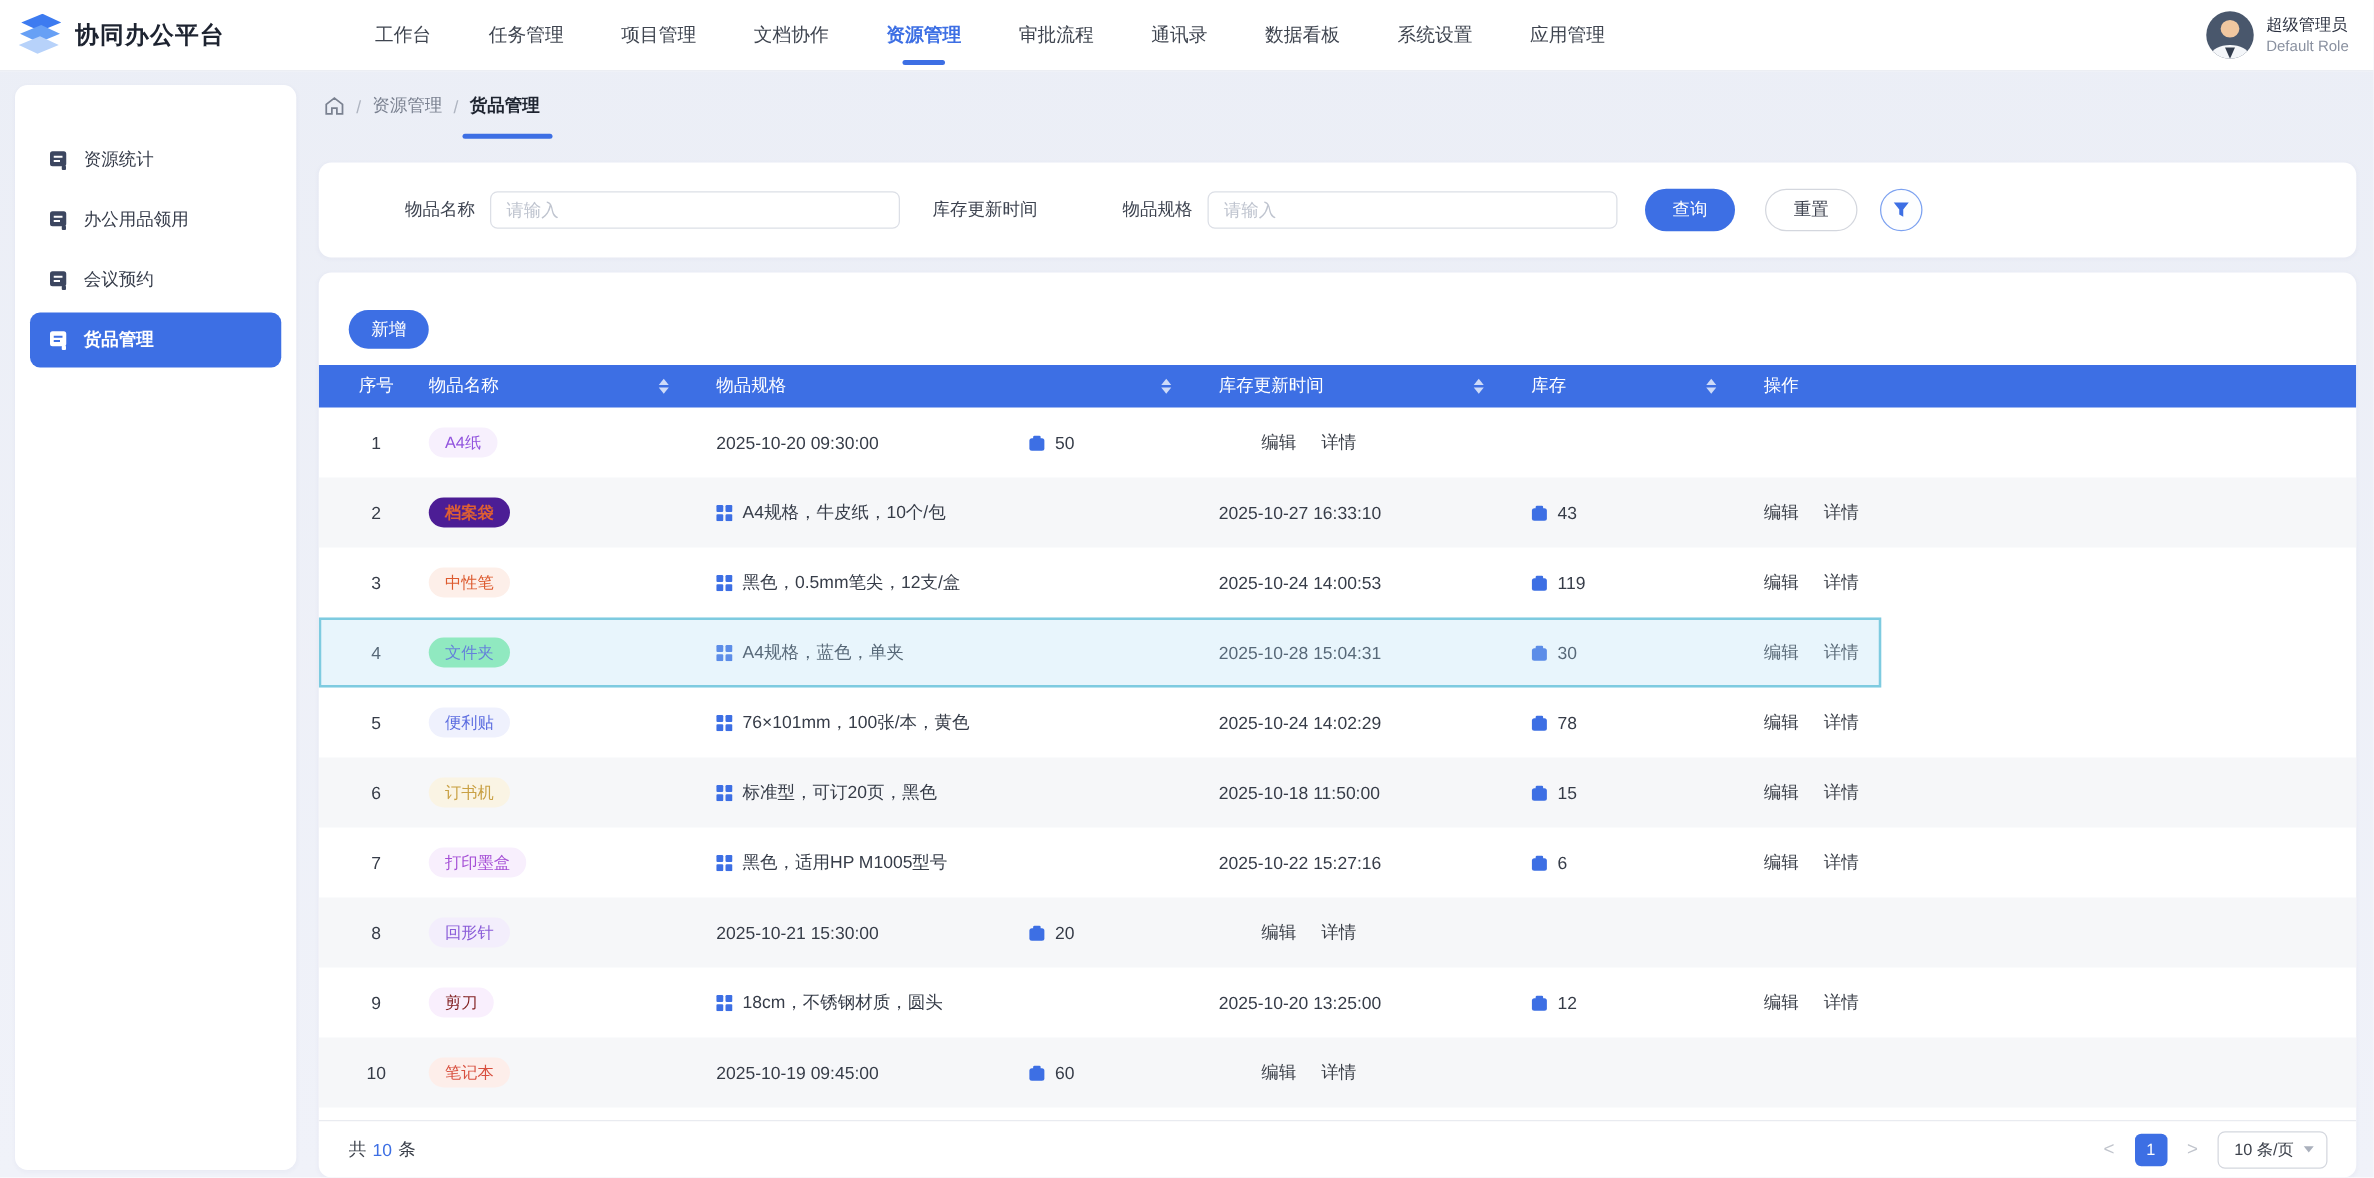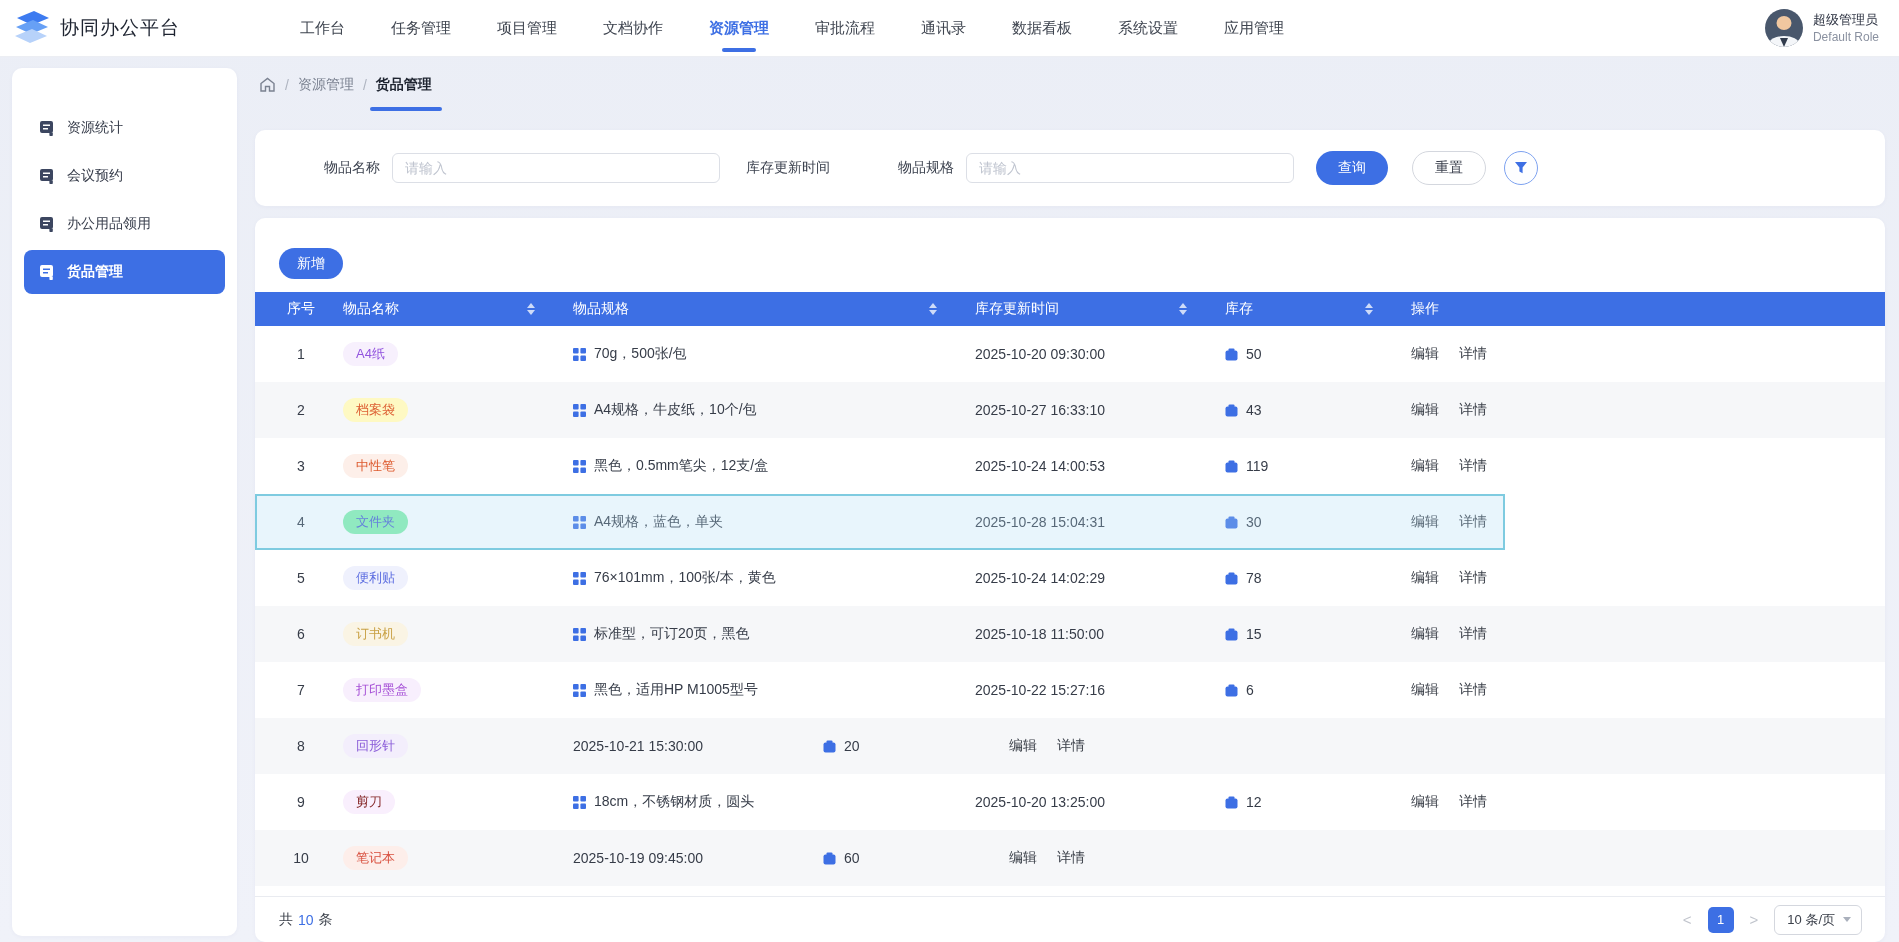--- a/index.html
+++ b/index.html
@@ -2,21 +2,21 @@
 <html><head>
 <meta charset="utf-8">
 <style>
   * { margin:0; padding:0; box-sizing:border-box; }
   html,body { width:1899px; height:942px; font-family:"Liberation Sans", sans-serif; }
   body { background:linear-gradient(180deg,#ebeef6 0%,#f0f2f9 100%); overflow:hidden; color:#3a3f4c; }
 
   
   .navbar { height:57px; background:#fff; border-bottom:1px solid #eceef3; display:flex; align-items:center; padding:0 20px 0 14px; position:relative; z-index:5; }
   .brand { display:flex; align-items:center; gap:10px; }
-  .brand-title { font-size:19px; font-weight:normal; color:#1d2330; letter-spacing:1px;text-align:right; }
+  .brand-title { font-size:19px; font-weight:bold; color:#1d2330; letter-spacing:1px;text-align:right; }
   .main-nav { display:flex; align-items:center; gap:46px; margin-left:120px; flex:1; }
   .nav-item { font-size:15px; color:#3f4550; cursor:pointer; position:relative; height:57px; display:flex; align-items:center; white-space:nowrap; }
   .nav-item.active span { color:#3d6fe4; font-weight:bold; }
   .nav-item.active::after { content:""; position:absolute; left:50%; transform:translateX(-50%); bottom:5px; width:34px; height:4px; border-radius:2px; background:#3d6fe4; }
   .user-block { display:flex; align-items:center; gap:10px; cursor:pointer; }
   .avatar { width:38px; height:38px; border-radius:50%; background:#49576c; position:relative; overflow:hidden; flex:0 0 auto; }
   .av-head { position:absolute; left:50%; top:7px; transform:translateX(-50%); width:15px; height:14px; border-radius:50%; background:#f0c7a0; }
   .av-body { position:absolute; left:50%; bottom:-5px; transform:translateX(-50%); width:30px; height:16px; border-radius:50% 50% 0 0; background:#f4f6f9; }
   .av-tie { position:absolute; left:50%; bottom:0; transform:translateX(-50%); width:0; height:0; border-left:4px solid transparent; border-right:4px solid transparent; border-top:9px solid #323c4d; }
   .user-meta { display:flex; flex-direction:column; line-height:1.35; }
@@ -167,30 +167,30 @@
     </span>
     <span>资源统计</span>
   </div>
       <div class="side-item">
     <span style="display:flex;">
       <svg width="17" height="17" viewBox="0 0 17 17">
         <path class="ic" d="M2 3 a2 2 0 0 1 2-2 h9 a2 2 0 0 1 2 2 v8 a2 2 0 0 1-2 2 h-9 a2 2 0 0 1-2-2 Z M5 4.5 h7 v1.6 h-7 Z M5 8 h5 v1.6 h-5 Z" fill-rule="evenodd"></path>
         <rect class="ic" x="11.4" y="12.6" width="3.4" height="3.4" rx="0.8"></rect>
       </svg>
     </span>
-    <span>会议预约</span>
+    <span>办公用品领用</span>
   </div>
       <div class="side-item">
     <span style="display:flex;">
       <svg width="17" height="17" viewBox="0 0 17 17">
         <path class="ic" d="M2 3 a2 2 0 0 1 2-2 h9 a2 2 0 0 1 2 2 v8 a2 2 0 0 1-2 2 h-9 a2 2 0 0 1-2-2 Z M5 4.5 h7 v1.6 h-7 Z M5 8 h5 v1.6 h-5 Z" fill-rule="evenodd"></path>
         <rect class="ic" x="11.4" y="12.6" width="3.4" height="3.4" rx="0.8"></rect>
       </svg>
     </span>
-    <span>办公用品领用</span>
+    <span>会议预约</span>
   </div>
       <div class="side-item active">
     <span style="display:flex;">
       <svg width="17" height="17" viewBox="0 0 17 17">
         <path class="ic" d="M2 3 a2 2 0 0 1 2-2 h9 a2 2 0 0 1 2 2 v8 a2 2 0 0 1-2 2 h-9 a2 2 0 0 1-2-2 Z M5 4.5 h7 v1.6 h-7 Z M5 8 h5 v1.6 h-5 Z" fill-rule="evenodd"></path>
         <rect class="ic" x="11.4" y="12.6" width="3.4" height="3.4" rx="0.8"></rect>
       </svg>
     </span>
     <span>货品管理</span>
   </div>
@@ -277,33 +277,20 @@
   </div>
           </div>
         <div class="t-body">
             <div class="t-row">
     <div class="tc col-index">
                 <span>1</span>
               </div>
     <div class="tc col-name">
       <span class="tag" style="color: rgb(146, 84, 222); background: rgb(247, 240, 253);">A4纸</span>
     </div>
-    <div class="tc col-spec">
-      <span class="spec-wrap">
-        <span style="display:flex;">
-          <svg width="13" height="13" viewBox="0 0 13 13" fill="#3d6fe4">
-            <rect x="0" y="0" width="5.6" height="5.6" rx="1"></rect>
-                      <rect x="7.4" y="0" width="5.6" height="5.6" rx="1"></rect>
-            <rect x="0" y="7.4" width="5.6" height="5.6" rx="1"></rect>
-                      <rect x="7.4" y="7.4" width="5.6" height="5.6" rx="1"></rect>
-          </svg>
-        </span>
-        <span>70g，500张/包</span>
-      </span>
-    </div>
     <div class="tc col-time">
                 <span>2025-10-20 09:30:00</span>
               </div>
     <div class="tc col-stock">
       <span class="stock-wrap">
         <span style="display:flex;">
           <svg width="13" height="13" viewBox="0 0 13 13" fill="#3d6fe4">
             <rect x="0.5" y="2.5" width="12" height="10" rx="2"></rect>
             <rect x="3.5" y="0.5" width="6" height="3.2" rx="1.1"></rect>
           </svg>
@@ -314,21 +301,21 @@
     <div class="tc col-actions">
       <span class="action-link">编辑</span>
       <span class="action-link">详情</span>
     </div>
   </div>
             <div class="t-row striped">
     <div class="tc col-index">
                 <span>2</span>
               </div>
     <div class="tc col-name">
-      <span class="tag" style="color: rgb(221, 95, 51); background: #fef9c3;">档案袋</span>
+      <span class="tag" style="color: rgb(221, 95, 51); background: #4c1d95; font-weight: bold;">档案袋</span>
     </div>
     <div class="tc col-spec">
       <span class="spec-wrap">
         <span style="display:flex;">
           <svg width="13" height="13" viewBox="0 0 13 13" fill="#3d6fe4">
             <rect x="0" y="0" width="5.6" height="5.6" rx="1"></rect>
                       <rect x="7.4" y="0" width="5.6" height="5.6" rx="1"></rect>
             <rect x="0" y="7.4" width="5.6" height="5.6" rx="1"></rect>
                       <rect x="7.4" y="7.4" width="5.6" height="5.6" rx="1"></rect>
           </svg>

